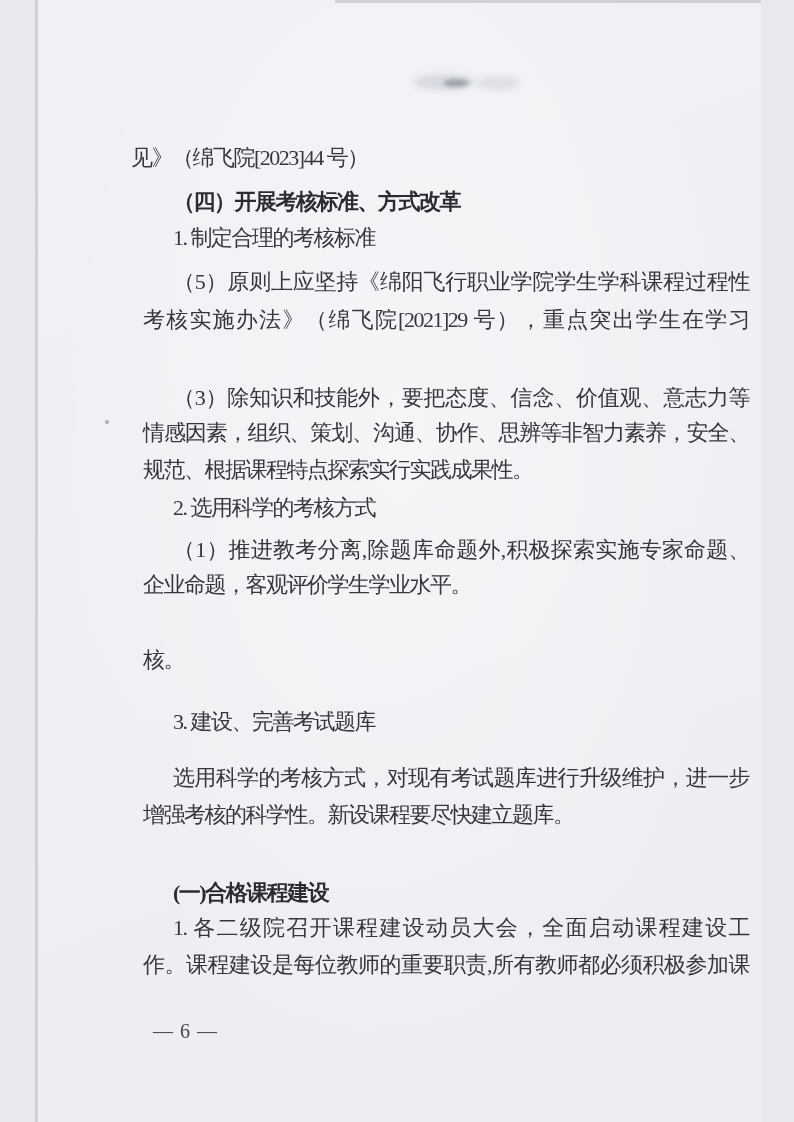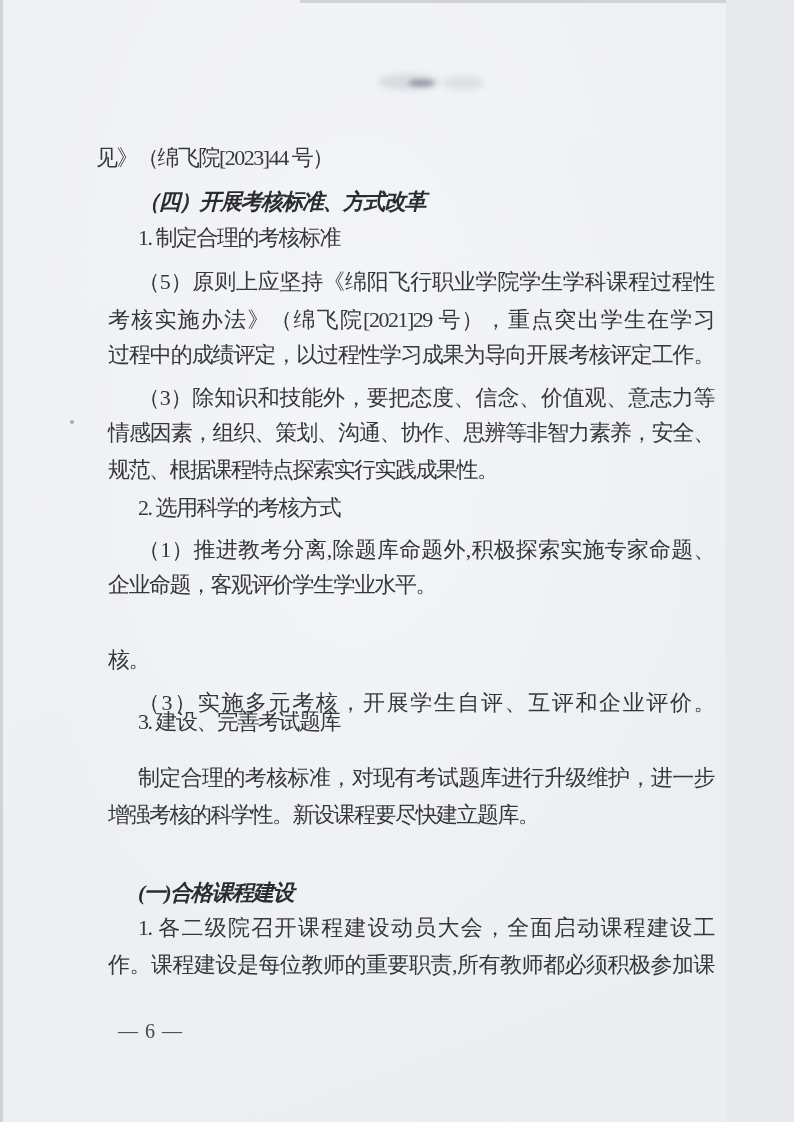--- a/index.html
+++ b/index.html
@@ -3,35 +3,36 @@
 <meta charset="utf-8">
 <style>
   html,body{margin:0;padding:0;background:#e7e9ed;}
   .page{
     position:relative;width:726px;height:1122px;overflow:hidden;
     background:
       radial-gradient(ellipse at 50% 40%, rgba(255,255,255,0.35), rgba(0,0,0,0) 70%),
       linear-gradient(160deg,#f0f1f5 0%,#eef0f3 45%,#ebedf1 100%);
     font-family:"Liberation Serif", serif;
     color:#36373d;
+    margin-left:35px;
   }
   .edge-top{position:absolute;top:0;left:300px;width:494px;height:3px;background:rgba(150,153,160,0.35);}
   .edge-left{position:absolute;top:0;left:0;width:3px;height:100%;background:rgba(140,144,152,0.30);}
   .smudge{position:absolute;border-radius:50%;filter:blur(3px);}
   .smudge.a{left:378px;top:74px;width:62px;height:16px;background:rgba(170,175,185,0.35);}
   .smudge.b{left:408px;top:79px;width:26px;height:8px;background:rgba(110,116,128,0.55);filter:blur(2px);}
   .smudge.c{left:442px;top:76px;width:42px;height:14px;background:rgba(175,180,190,0.30);}
   .speck{position:absolute;left:70px;top:420px;width:4px;height:4px;border-radius:50%;background:rgba(90,94,104,0.45);}
   .ln{
     position:absolute;left:108px;width:606px;height:38px;line-height:38px;
     font-size:22px;letter-spacing:-1.5px;
   }
   .indent{text-indent:30px;}
   .just{text-align:justify;text-align-last:justify;}
-  .bold{font-weight:700;color:#2b2c31;font-style:italic;}
+  .bold{font-weight:700;color:#2b2c31;}
   .shiftl{left:96px;}
   .pageno{
     position:absolute;left:118px;top:1016px;width:90px;height:30px;line-height:30px;
     font-size:20px;letter-spacing:1px;color:#45464d;text-align:left;
   }
 </style>
 </head>
 <body>
 
 <div class="page">
@@ -42,37 +43,35 @@
   <div class="smudge b"></div>
   <div class="smudge c"></div>
   <div class="speck"></div>
 
   <div class="ln shiftl" style="top:139px">见》（绵飞院[2023]44 号）</div>
   <div class="ln indent bold" style="top:183px">（四）开展考核标准、方式改革</div>
   <div class="ln indent" style="top:219px">1. 制定合理的考核标准</div>
 
   <div class="ln indent just" style="top:263px">（5）原则上应坚持《绵阳飞行职业学院学生学科课程过程性</div>
   <div class="ln just" style="top:301px">考核实施办法》（绵飞院[2021]29 号），重点突出学生在学习</div>
-  <div class="ln just" style="top:336px">过程中的成绩评定，以过程性学习成果为导向开展考核评定工作。</div>
 
   <div class="ln indent just" style="top:379px">（3）除知识和技能外，要把态度、信念、价值观、意志力等</div>
   <div class="ln just" style="top:414px">情感因素，组织、策划、沟通、协作、思辨等非智力素养，安全、</div>
   <div class="ln" style="top:451px">规范、根据课程特点探索实行实践成果性。</div>
 
   <div class="ln indent" style="top:489px">2. 选用科学的考核方式</div>
 
   <div class="ln indent just" style="top:531px">（1）推进教考分离,除题库命题外,积极探索实施专家命题、</div>
   <div class="ln" style="top:566px">企业命题，客观评价学生学业水平。</div>
 
   <div class="ln" style="top:641px">核。</div>
 
-  <div class="ln indent just" style="top:684px">（3）实施多元考核，开展学生自评、互评和企业评价。</div>
   <div class="ln indent" style="top:703px">3. 建设、完善考试题库</div>
 
-  <div class="ln indent just" style="top:759px">制定合理的考核标准，对现有考试题库进行升级维护，进一步</div>
+  <div class="ln indent just" style="top:759px">选用科学的考核方式，对现有考试题库进行升级维护，进一步</div>
   <div class="ln" style="top:796px">增强考核的科学性。新设课程要尽快建立题库。</div>
 
   <div class="ln indent bold" style="top:874px">(一)合格课程建设</div>
 
   <div class="ln indent just" style="top:909px">1. 各二级院召开课程建设动员大会，全面启动课程建设工</div>
   <div class="ln just" style="top:946px">作。课程建设是每位教师的重要职责,所有教师都必须积极参加课</div>
 
   <div class="pageno">— 6 —</div>
 
 </div>

